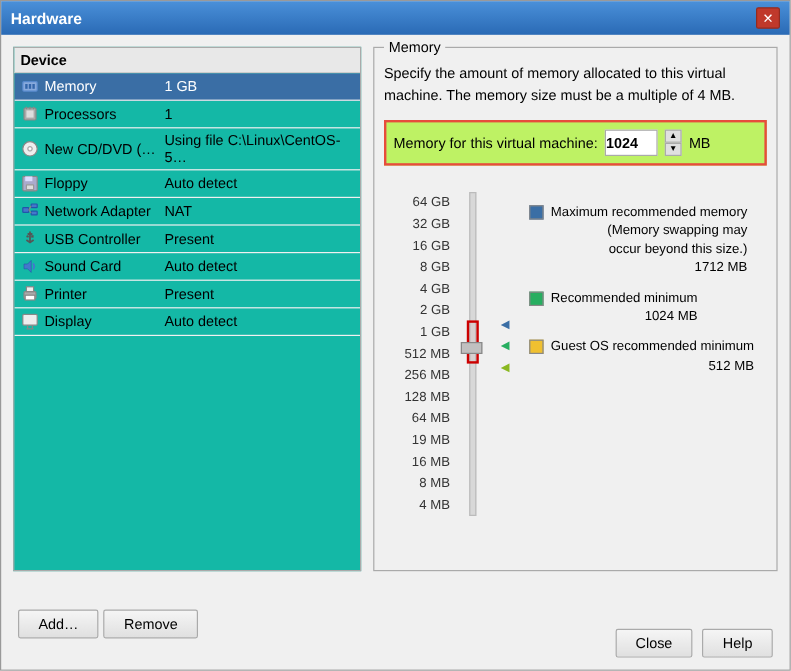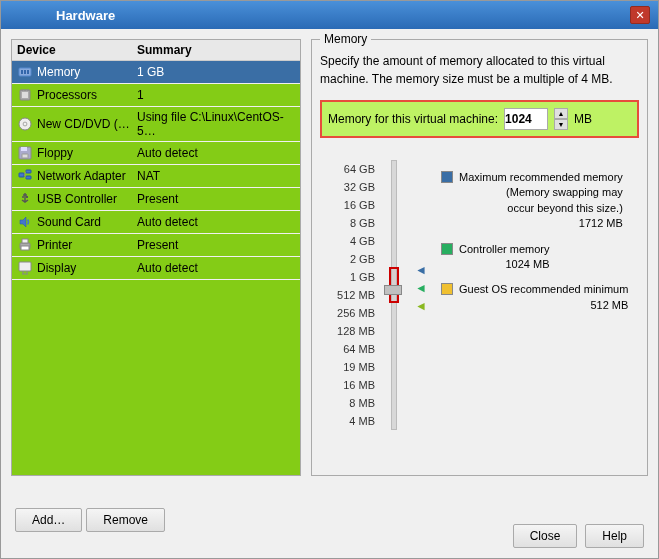--- a/index.html
+++ b/index.html
@@ -28,21 +28,20 @@
       padding: 4px 8px;
       display: flex;
       justify-content: space-between;
       align-items: center;
       height: 28px;
       flex-shrink: 0;
     }
     .title-bar-text {
       font-size: 13px;
       font-weight: bold;
-      margin-left: 47px;
     }
     .title-bar-controls {
       display: flex;
       gap: 2px;
     }
     .title-btn {
       width: 20px;
       height: 18px;
       background: #c0392b;
       border: 1px solid #922b21;
@@ -62,21 +61,21 @@
       gap: 10px;
     }
     .main-area {
       flex: 1;
       display: flex;
       gap: 10px;
     }
     .left-panel {
       width: 290px;
       border: 1px solid #aaa;
-      background: #84cc16;
+      background: #14b8a6;
       display: flex;
       flex-direction: column;
     }
     .table-header {
       display: flex;
       background: #e8e8e8;
       border-bottom: 1px solid #ccc;
       padding: 3px 5px;
       font-weight: bold;
       gap: 0;
@@ -283,21 +282,20 @@
       <button class="title-btn">✕</button>
     </div>
   </div>
 
   <div class="window-content">
     <div class="main-area">
 
       <div class="left-panel">
         <div class="table-header">
           <span class="col-device">Device</span>
-          <span class="col-summary">Summary</span>
         </div>
         <div class="table-body">
 
           <div class="table-row selected">
             <div class="row-device">
               <div class="device-icon icon-memory">
                 <svg width="14" height="14" viewBox="0 0 14 14">
                     <rect x="1" y="3" width="12" height="8" rx="1" fill="#88aadd" stroke="#5588cc" stroke-width="1"></rect>
                     <rect x="3" y="5" width="2" height="4" fill="#3366aa"></rect>
                     <rect x="6" y="5" width="2" height="4" fill="#3366aa"></rect>
@@ -485,21 +483,21 @@
               <div class="legend-item">
                 <div class="legend-box blue"></div>
                 <div class="legend-text">
                   <span>Maximum recommended memory<br>(Memory swapping may<br>occur beyond this size.)<br></span>
                   <span>1712 MB</span>
                 </div>
               </div>
               <div class="legend-item">
                 <div class="legend-box green"></div>
                 <div class="legend-text">
-                  <span>Controller memory</span><br>
+                  <span>Recommended minimum</span><br>
                   <span>1024 MB</span>
                 </div>
               </div>
               <div class="legend-item">
                 <div class="legend-box yellow"></div>
                 <div class="legend-text">
                   <span>Guest OS recommended minimum</span><br>
                   <span>512 MB</span>
                 </div>
               </div>

